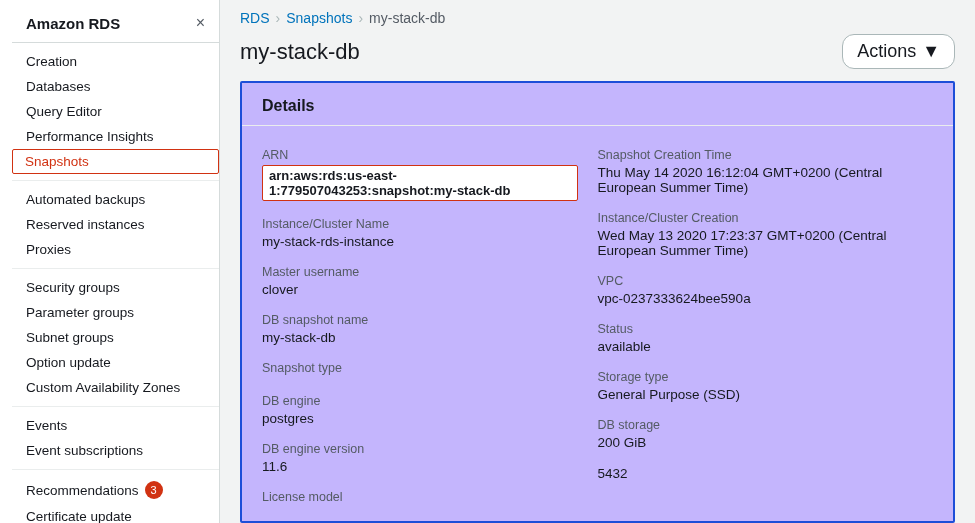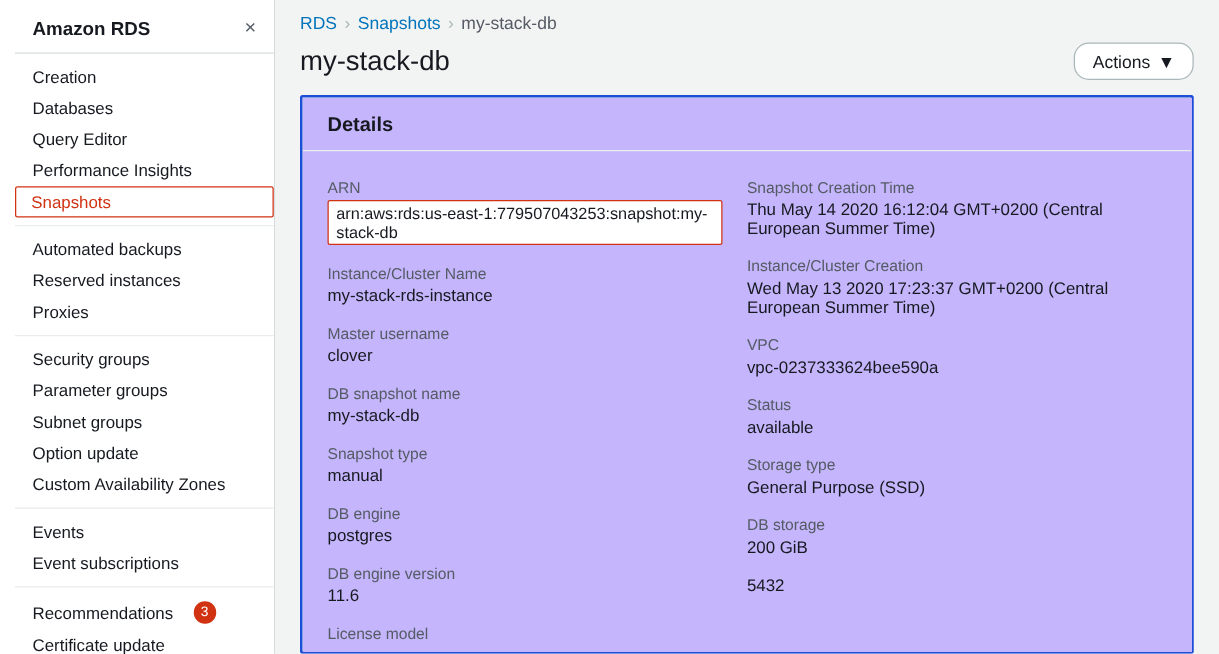--- a/index.html
+++ b/index.html
@@ -89,21 +89,21 @@
     }
     .actions-button {
       display: flex;
       align-items: center;
       gap: 6px;
       padding: 6px 14px;
       background: #fff;
       border: 1px solid #aab7b8;
       border-radius: 12px;
       cursor: pointer;
-      font-size: 14px;
+      font-size: 18px;
       color: #16191f;
     }
 
     
     .details-card {
       margin: 0 20px;
       background: #c4b5fd;
       border: 2px solid #1d4ed8;
       border-radius: 2px;
       overflow-y: auto;
@@ -134,20 +134,21 @@
       color: #16191f;
     }
     .arn-box {
       display: inline-block;
       border: 1.5px solid #d13212;
       border-radius: 2px;
       padding: 2px 6px;
       font-size: 13px;
       color: #16191f;
       background: #fff;
+      font-weight: bold;
     }
   </style>
 </head>
 <body>
 
 <nav class="sidebar">
   <div class="sidebar-header">
     <span class="sidebar-header-title">Amazon RDS</span>
     <span class="sidebar-close">×</span>
   </div>
@@ -203,21 +204,21 @@
   <div class="sidebar-section">
     <div class="sidebar-item">
       <span>Events</span>
     </div>
     <div class="sidebar-item">
       <span>Event subscriptions</span>
     </div>
   </div>
 
   <div class="sidebar-section">
-    <div class="sidebar-item" style="display:flex;align-items:center;gap:16px;">
+    <div class="sidebar-item" style="display:flex;align-items:center;gap:6px;">
       <span>Recommendations</span>
       <span style="background:#d13212;color:#fff;border-radius:50%;width:18px;height:18px;display:inline-flex;align-items:center;justify-content:center;font-size:11px;">3</span>
     </div>
     <div class="sidebar-item">
       <span>Certificate update</span>
     </div>
   </div>
 </nav>
 
 <main class="main">
@@ -261,21 +262,20 @@
           <div class="detail-value">clover</div>
         </div>
 
         <div class="detail-item">
           <div class="detail-label">DB snapshot name</div>
           <div class="detail-value">my-stack-db</div>
         </div>
 
         <div class="detail-item">
           <div class="detail-label">Snapshot type</div>
-          <div class="detail-value">manual</div>
         </div>
 
         <div class="detail-item">
           <div class="detail-label">DB engine</div>
           <div class="detail-value">postgres</div>
         </div>
 
         <div class="detail-item">
           <div class="detail-label">DB engine version</div>
           <div class="detail-value">11.6</div>

